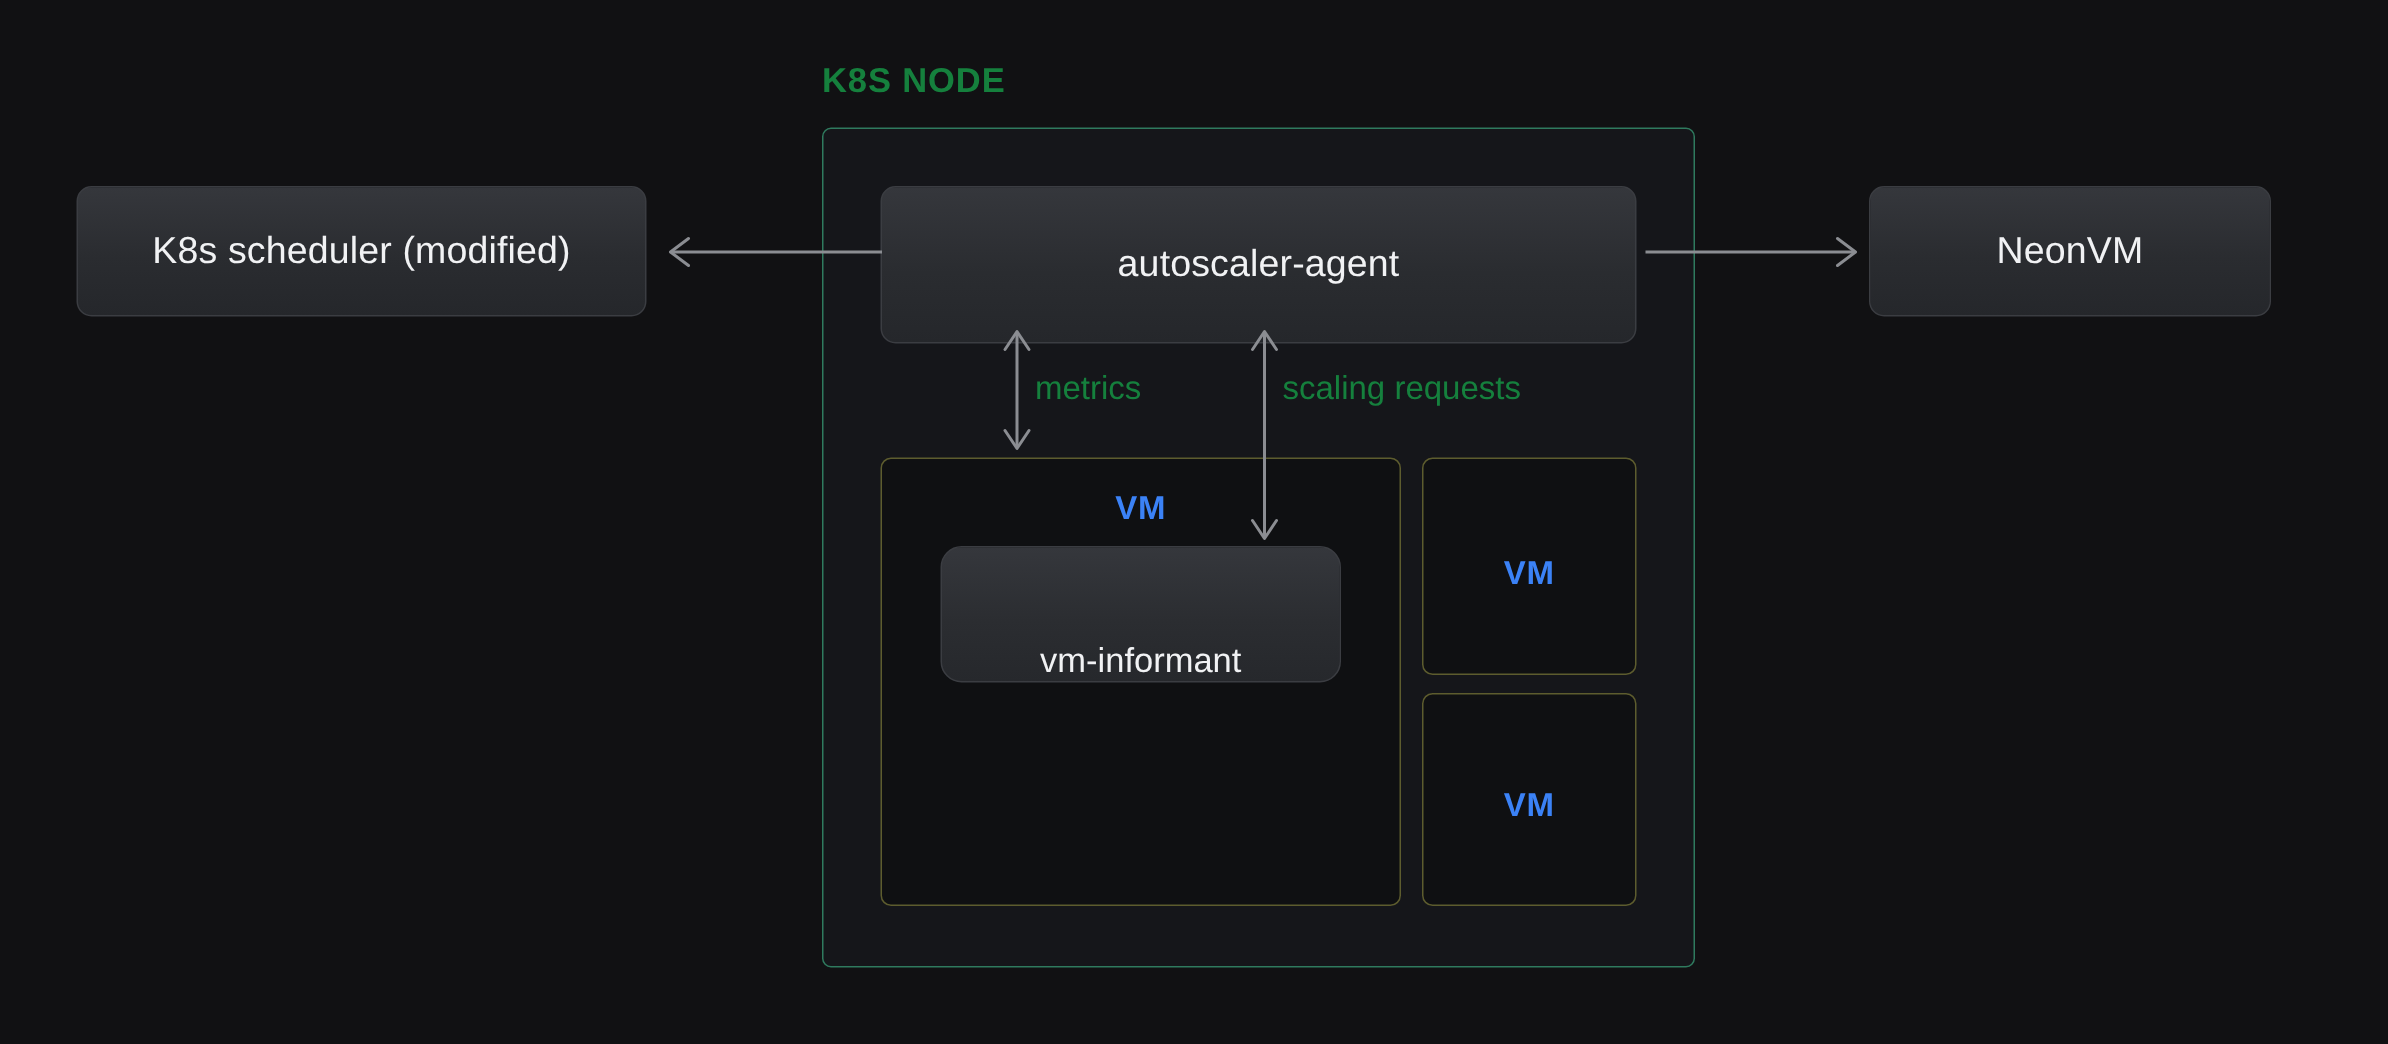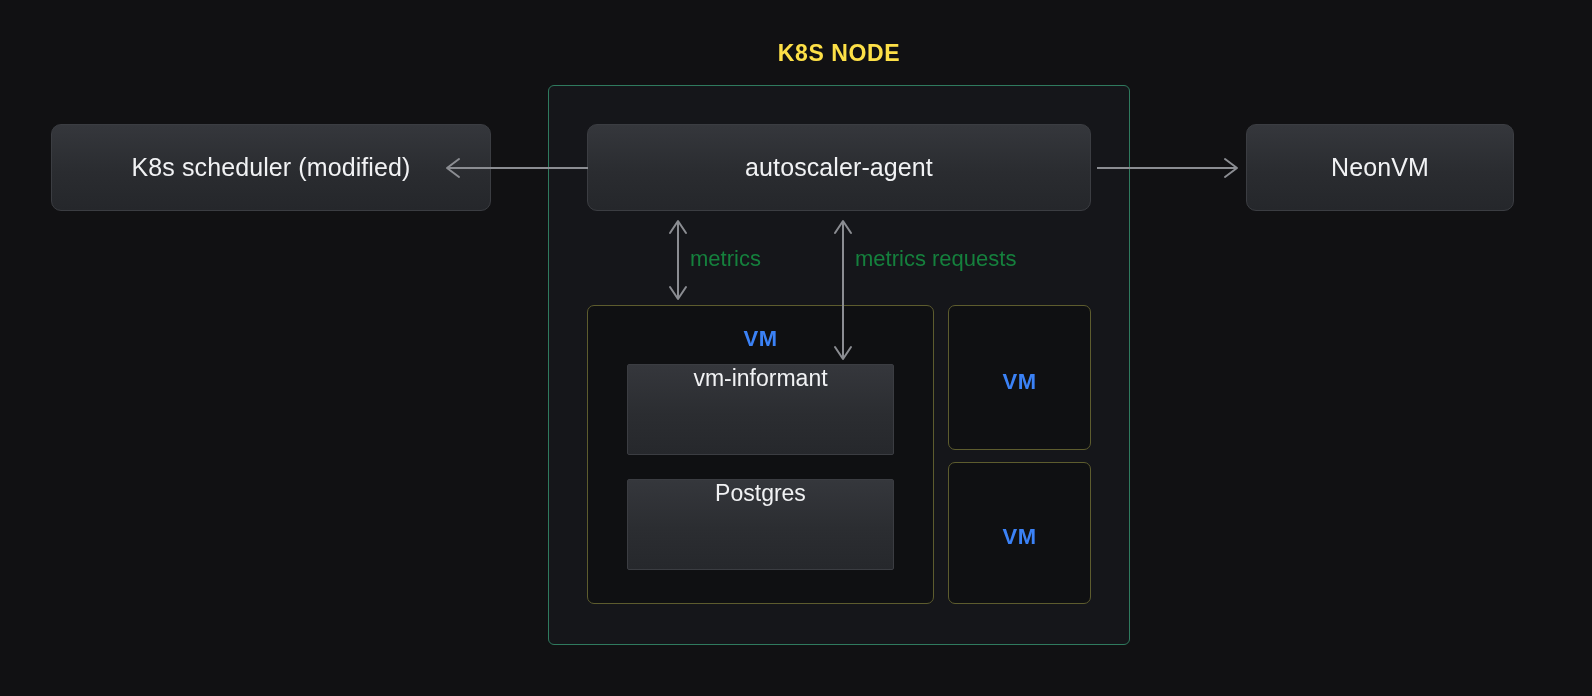--- a/index.html
+++ b/index.html
@@ -16,25 +16,25 @@
     font-family: "Liberation Sans", sans-serif;
     -webkit-font-smoothing: antialiased;
   }
 
   
   #k8s-title {
     position: absolute;
     left: 548px;
     top: 40px;
     width: 582px;
-    text-align: center;
+    text-align: left;
     font-size: 23px;
     font-weight: bold;
     letter-spacing: 0.6px;
-    color: #fde047;
+    color: #15803d;
   }
 
   
   #k8s-node {
     position: absolute;
     left: 548px;
     top: 85px;
     width: 582px;
     height: 560px;
     box-sizing: border-box;
@@ -55,28 +55,28 @@
     align-items: center;
     justify-content: center;
     font-size: 25px;
     font-weight: 400;
     letter-spacing: 0.1px;
   }
 
   #card-scheduler {
     left: 51px;
     top: 124px;
-    width: 440px;
+    width: 380px;
     height: 87px;
   }
   #card-agent {
     left: 587px;
     top: 124px;
     width: 504px;
-    height: 87px;
+    height: 105px;
   }
   #card-neonvm {
     left: 1246px;
     top: 124px;
     width: 268px;
     height: 87px;
     align-items: center;
   }
 
   
@@ -120,25 +120,25 @@
     width: 143px;
     height: 142px;
   }
   #vm-side-2 > .vm-label { top: 61px; }
 
   
   .inner-card {
     position: absolute;
     box-sizing: border-box;
     border: 1px solid #3b3d42;
-    border-radius: 2px;
+    border-radius: 14px;
     background: linear-gradient(180deg, #35373c 0%, #2b2d31 55%, #26282c 100%);
     color: #f1f2f4;
     display: flex;
-    align-items: flex-start;
+    align-items: flex-end;
     justify-content: center;
     font-size: 23px;
   }
   #card-informant {
     left: 627px;
     top: 364px;
     width: 267px;
     height: 91px;
   }
   #card-postgres {
@@ -201,23 +201,20 @@
   <div class="card" id="card-agent">
     <span>autoscaler-agent</span>
   </div>
 
   <div class="vm-box" id="vm-main">
     <div class="vm-label">VM</div>
   </div>
   <div class="inner-card" id="card-informant">
     <span>vm-informant</span>
   </div>
-  <div class="inner-card" id="card-postgres">
-    <span>Postgres</span>
-  </div>
 
   <div class="vm-box" id="vm-side-1">
     <div class="vm-label">VM</div>
   </div>
   <div class="vm-box" id="vm-side-2">
     <div class="vm-label">VM</div>
   </div>
 
   <svg class="arrow-svg" id="arrow-left-wrap">
     <line class="arrow-line" x1="148" y1="18" x2="8" y2="18"></line>
@@ -235,15 +232,15 @@
     <polyline class="arrow-head" points="10,73 18,85 26,73"></polyline>
   </svg>
 
   <svg class="arrow-svg" id="arrow-scaling-wrap">
     <line class="arrow-line" x1="18" y1="8" x2="18" y2="144"></line>
     <polyline class="arrow-head" points="10,19 18,7 26,19"></polyline>
     <polyline class="arrow-head" points="10,133 18,145 26,133"></polyline>
   </svg>
 
   <div class="flow-label" id="label-metrics">metrics</div>
-  <div class="flow-label" id="label-scaling">metrics requests</div>
+  <div class="flow-label" id="label-scaling">scaling requests</div>
 
 </div>
 
 </body></html>

